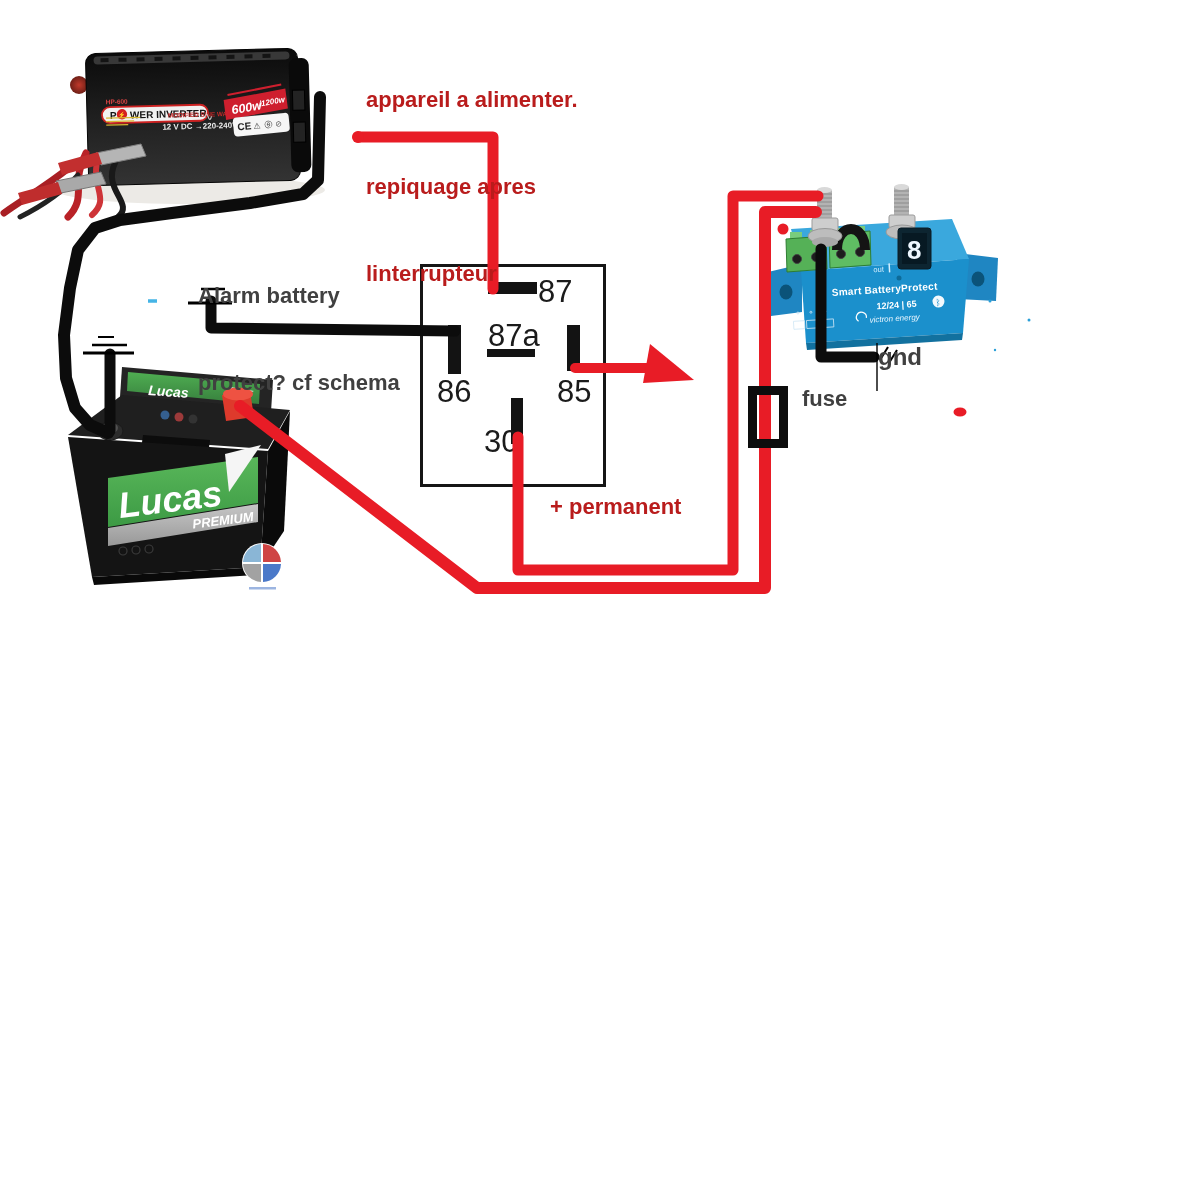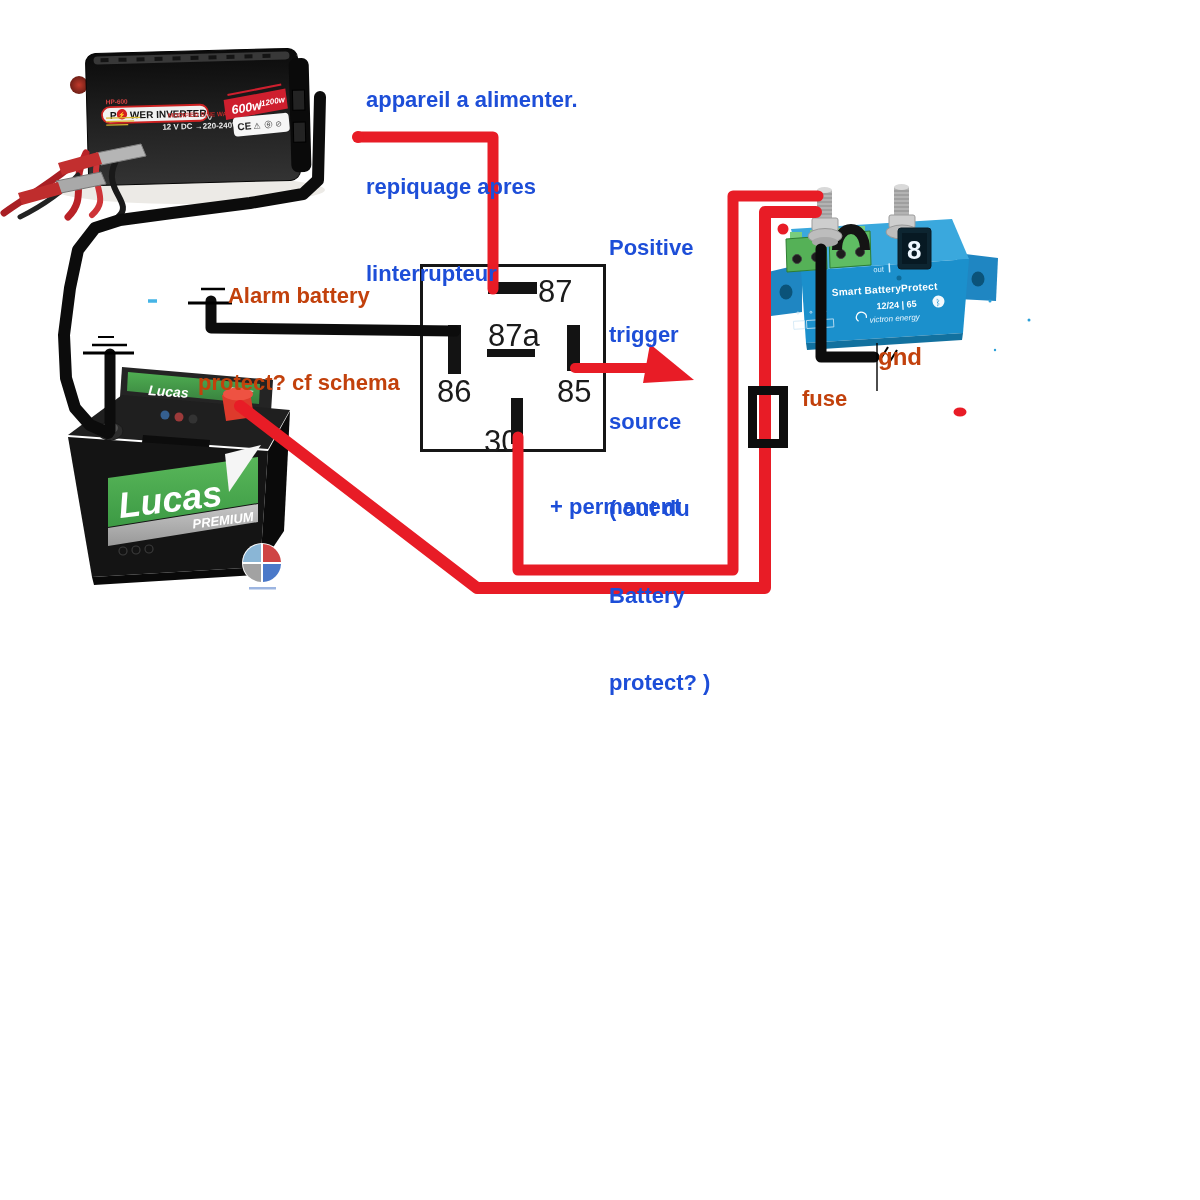--- a/index.html
+++ b/index.html
@@ -1,21 +1,21 @@
 <!DOCTYPE html>
 <html><head>
 <meta charset="utf-8">
 <style>
   html,body{margin:0;padding:0;background:#fff;}
   #canvas{position:relative;width:1200px;height:1200px;background:#ffffff;overflow:hidden;
           font-family:"Liberation Sans",sans-serif;}
   .abs{position:absolute;}
   .ann{position:absolute;font-weight:bold;font-size:22px;line-height:29px;white-space:pre;z-index:40;}
-  .ann.red{color:#1d4ed8;}
-  .ann.blk{color:#c2410c;text-align:center;}
+  .ann.red{color:#b91c1c;}
+  .ann.blk{color:#404040;}
   #fuse-box{position:absolute;left:748px;top:386px;width:40px;height:62px;
             border:9px solid #0d0d0d;box-sizing:border-box;z-index:30;background:transparent;}
   .comp{z-index:10;}
   #wire-layer{z-index:20;}
   svg text{font-family:"Liberation Sans",sans-serif;}
 </style>
 </head>
 <body>
 
 <div id="canvas">
@@ -217,21 +217,21 @@
         <rect x="32" y="136" width="11" height="8"></rect>
           <rect x="45" y="136" width="11" height="8"></rect>
           <rect x="58" y="136" width="14" height="8"></rect>
         <circle cx="37" cy="128" r="1"></circle>
           <circle cx="50" cy="128" r="1"></circle>
           <circle cx="64" cy="128" r="1"></circle>
       </g>
     </g>
   </svg>
 
-  <div class="abs comp" style="left:420px;top:264px;width:186px;height:188px;background:#ffffff;border:3px solid #161616;box-sizing:border-box;">
+  <div class="abs comp" style="left:420px;top:264px;width:186px;height:223px;background:#ffffff;border:3px solid #161616;box-sizing:border-box;">
     <svg width="180" height="198" viewBox="0 0 180 198" style="position:absolute;left:0;top:0">
       <g fill="#131313">
         <rect x="65" y="15" width="49" height="12"></rect>
         <rect x="64" y="82" width="48" height="8"></rect>
         <rect x="25" y="58" width="13" height="49"></rect>
         <rect x="144" y="58" width="13" height="46"></rect>
         <rect x="88" y="131" width="12" height="46"></rect>
       </g>
       <g font-size="31" fill="#1b1b1b">
         <text x="115" y="35">87</text>
@@ -288,28 +288,20 @@
     <div>appareil a alimenter.</div>
     <div>repiquage apres</div>
     <div>linterrupteur</div>
   </div>
 
   <div class="ann blk" style="left:198px;top:223px;">
     <div>Alarm battery</div>
     <div>protect? cf schema</div>
   </div>
 
-  <div class="ann red" style="left:609px;top:175px;">
-    <div>Positive</div>
-    <div>trigger</div>
-    <div>source</div>
-    <div>( out du</div>
-    <div>Battery</div>
-    <div>protect? )</div>
-  </div>
 
   <div class="ann red" style="left:550px;top:492px;">+ permanent</div>
 
   <div class="ann blk" style="left:802px;top:384px;">fuse</div>
 
   <div class="ann blk" style="left:878px;top:342px;font-size:24px;">gnd</div>
 
 </div>
 
 </body></html>

